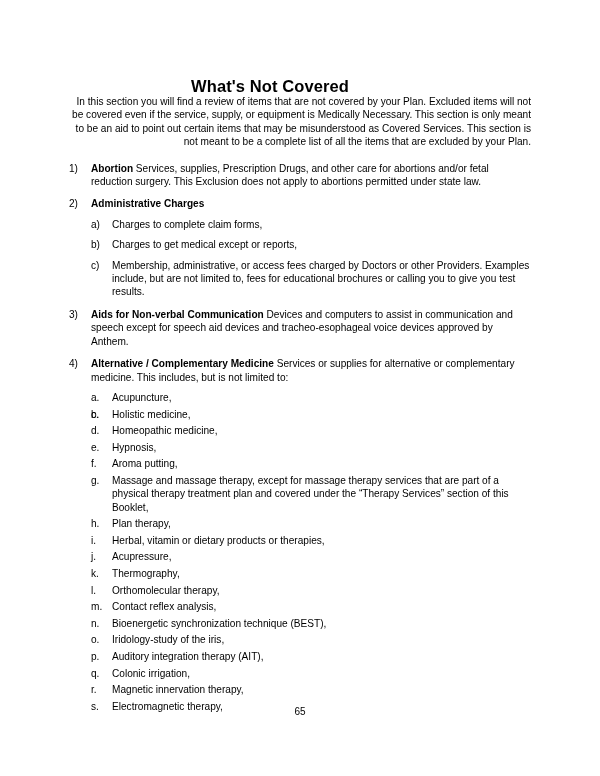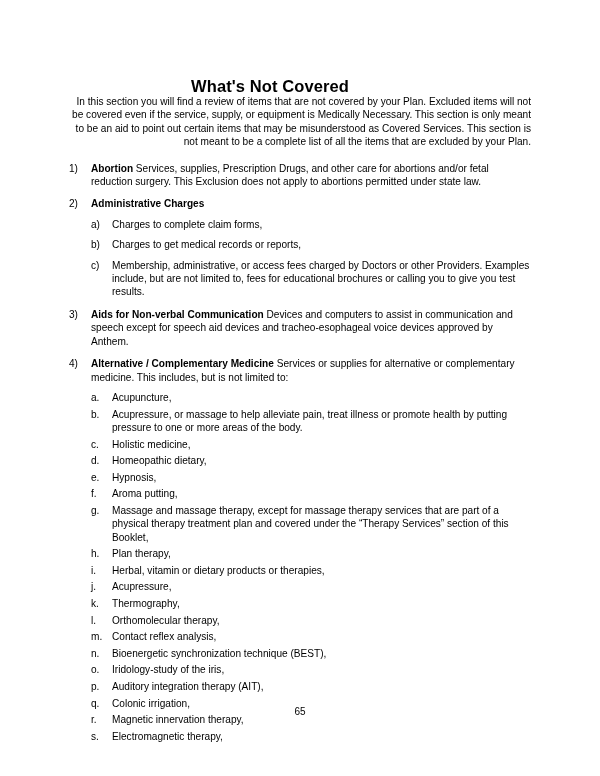--- a/index.html
+++ b/index.html
@@ -117,21 +117,21 @@
       <li>
         <span class="marker1">2)</span>
         <span><span class="run-in">Administrative Charges</span><span></span></span>
         <ol class="lvl2">
           <li>
             <span class="marker2">a)</span>
             <span>Charges to complete claim forms,</span>
           </li>
           <li>
             <span class="marker2">b)</span>
-            <span>Charges to get medical records or reports,</span>
+            <span>Charges to get medical except or reports,</span>
           </li>
           <li>
             <span class="marker2">c)</span>
             <span>Membership, administrative, or access fees charged by Doctors or other Providers.  Examples include, but are not limited to, fees for educational brochures or calling you to give you test results.</span>
           </li>
         </ol>
       </li>
 
       <li>
         <span class="marker1">3)</span>
@@ -141,29 +141,28 @@
       <li>
         <span class="marker1">4)</span>
         <span><span class="run-in">Alternative / Complementary Medicine</span><span> Services or supplies for alternative or complementary medicine.  This includes, but is not limited to:</span></span>
         <ol class="lvl2 tight">
           <li>
             <span class="marker2">a.</span>
             <span>Acupuncture,</span>
           </li>
           <li>
             <span class="marker2">b.</span>
-            <span>Acupressure, or massage to help alleviate pain, treat illness or promote health by putting pressure to one or more areas of the body.</span>
           </li>
           <li>
             <span class="marker2">c.</span>
             <span>Holistic medicine,</span>
           </li>
           <li>
             <span class="marker2">d.</span>
-            <span>Homeopathic dietary,</span>
+            <span>Homeopathic medicine,</span>
           </li>
           <li>
             <span class="marker2">e.</span>
             <span>Hypnosis,</span>
           </li>
           <li>
             <span class="marker2">f.</span>
             <span>Aroma putting,</span>
           </li>
           <li>

